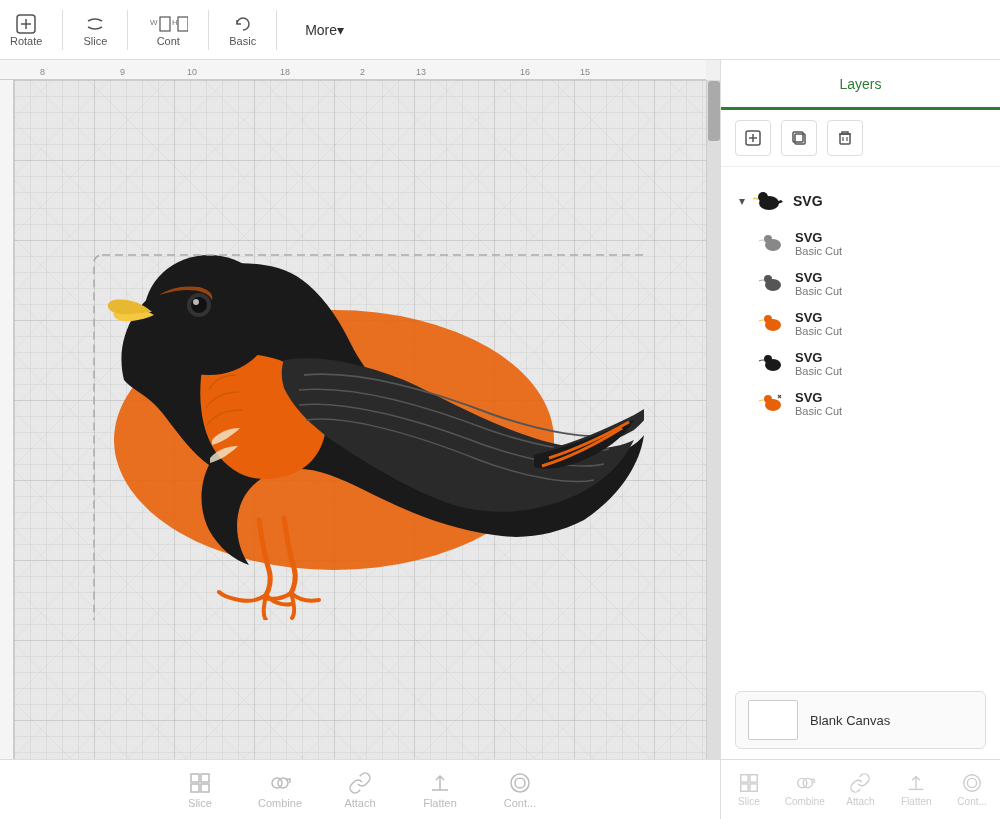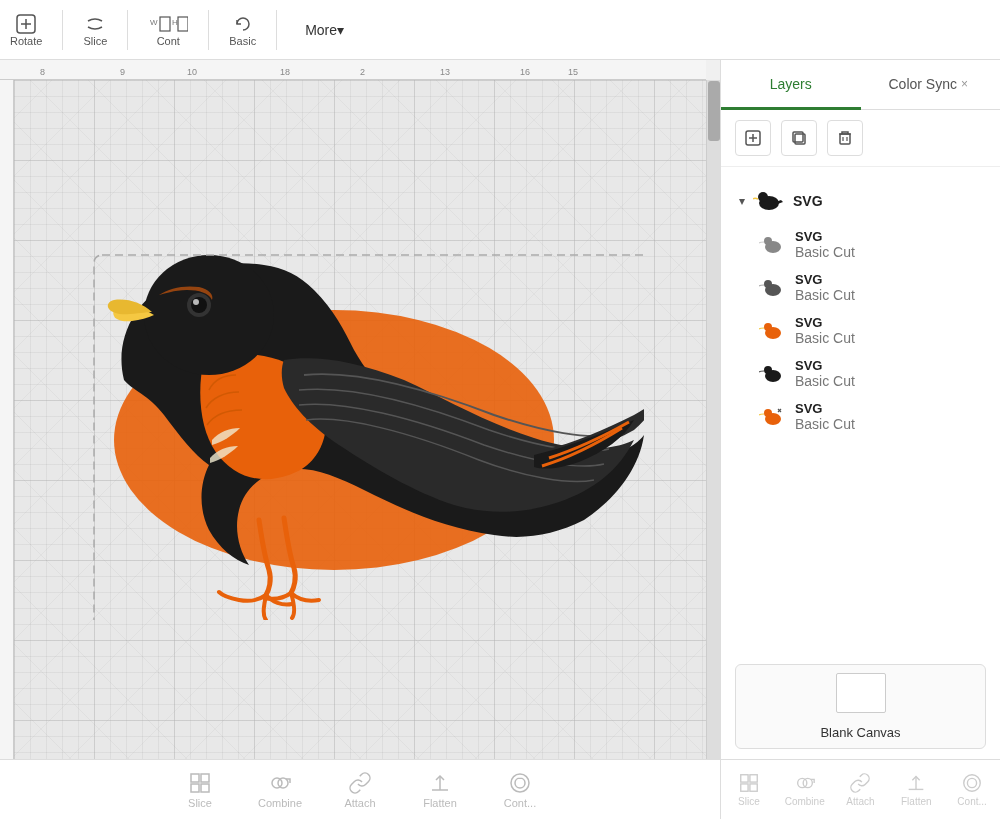--- a/index.html
+++ b/index.html
@@ -259,34 +259,33 @@
     }
     .layer-item {
       display: flex;
       align-items: center;
       gap: 8px;
       padding: 6px 4px;
       cursor: pointer;
       border-radius: 4px;
     }
     .layer-item-name { font-size: 13px; font-weight: 600; color: #222; }
-    .layer-item-sub { font-size: 14px; color: #777; }
+    .layer-item-sub { font-size: 11px; color: #777; }
 
     
     #blank-canvas-item {
       margin: 10px 14px;
       padding: 8px 12px;
       border: 1px solid #ddd;
       border-radius: 6px;
       display: flex;
       align-items: center;
       gap: 12px;
       cursor: pointer;
       background: #fafafa;
-      flex-direction: column;
     }
     .blank-thumb {
       width: 50px;
       height: 40px;
       background: #fff;
       border: 1px solid #ccc;
       border-radius: 2px;
     }
     .blank-label { font-size: 13px; color: #333; }
 
@@ -383,23 +382,23 @@
 <div id="main">
 
   <div id="canvas-area">
 
     <div id="ruler-h">
       <span class="ruler-label" style="left:40px">8</span>
       <span class="ruler-label" style="left:120px">9</span>
       <span class="ruler-label" style="left:187px">10</span>
       <span class="ruler-label" style="left:280px">18</span>
       <span class="ruler-label" style="left:360px">2</span>
-      <span class="ruler-label" style="left:440px">13</span>
+      <span class="ruler-label" style="left:416px">13</span>
       <span class="ruler-label" style="left:520px">16</span>
-      <span class="ruler-label" style="left:568px">15</span>
+      <span class="ruler-label" style="left:580px">15</span>
     </div>
 
     <div id="ruler-v">
     </div>
 
     <div id="grid-canvas">
 
       <div id="bird-container">
         <svg width="600" height="460" viewBox="0 0 600 460" xmlns="http://www.w3.org/2000/svg">
 
@@ -516,24 +515,20 @@
       </div>
     </div>
 
   </div>
 
   <div id="right-panel">
 
     <div id="panel-tabs">
       <div class="panel-tab active">
         <span>Layers</span>
-      </div>
-      <div class="panel-tab">
-        <span>Color Sync</span>
-        <span class="panel-tab-close">×</span>
       </div>
     </div>
 
     <div id="panel-actions">
       <div class="panel-action-btn">
         <svg width="18" height="18" viewBox="0 0 18 18">
           <rect x="2" y="2" width="14" height="14" rx="2" fill="none" stroke="#555" stroke-width="1.5"></rect>
           <line x1="9" y1="5" x2="9" y2="13" stroke="#555" stroke-width="1.5"></line>
           <line x1="5" y1="9" x2="13" y2="9" stroke="#555" stroke-width="1.5"></line>
         </svg>

